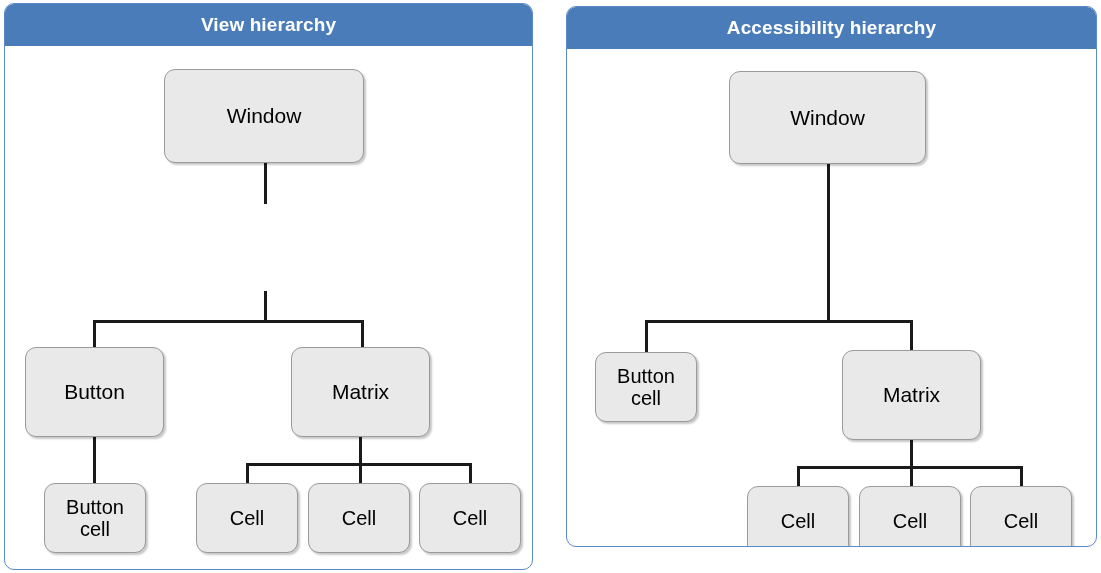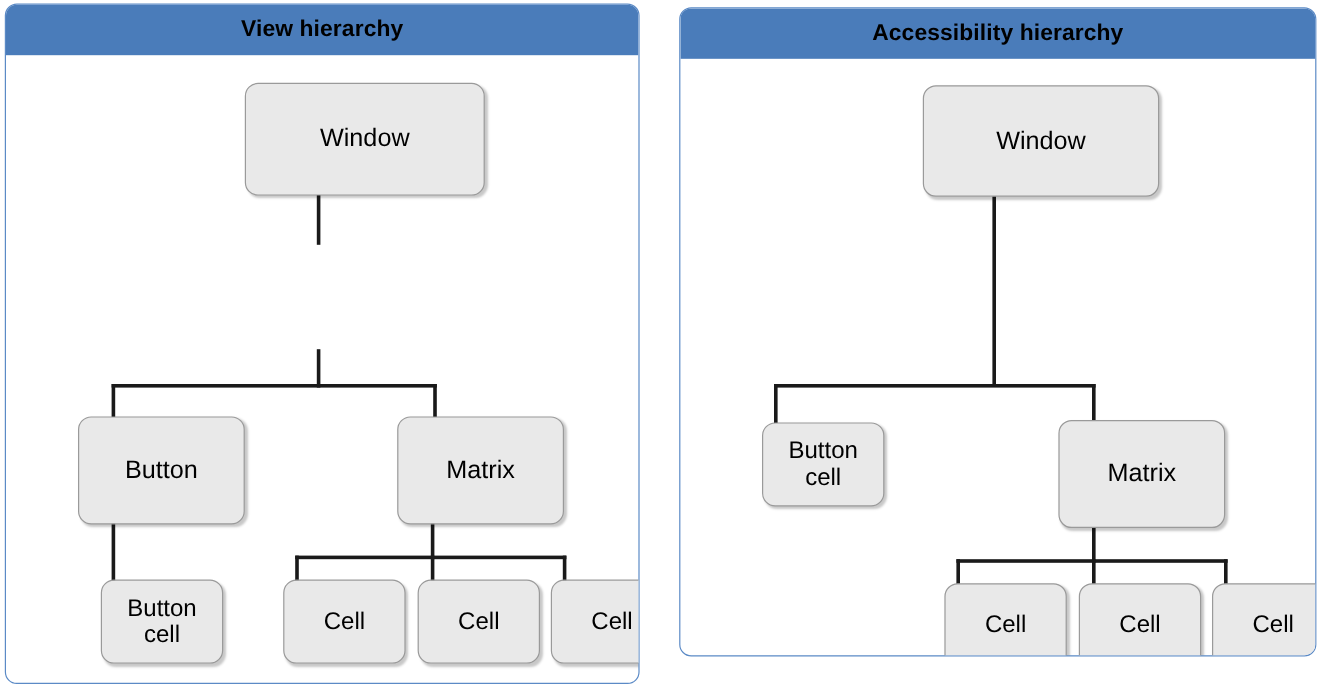--- a/index.html
+++ b/index.html
@@ -20,21 +20,21 @@
     border-radius:10px;
     background:#ffffff;
     overflow:hidden;
   }
   .panel-header{
     position:absolute;
     left:0;top:0;
     height:42px;
     width:100%;
     background:#4a7cba;
-    color:#000000;
+    color:#ffffff;
     font-size:19px;
     font-weight:bold;
     display:flex;
     align-items:center;
     justify-content:center;
     letter-spacing:.1px;
   }
   .panel-body{
     position:absolute;
     left:0;top:42px;
@@ -52,21 +52,20 @@
     box-shadow:2px 2px 2px rgba(0,0,0,0.22);
     display:flex;
     align-items:center;
     justify-content:center;
     text-align:center;
     color:#000000;
     font-size:21px;
     line-height:1.12;
     white-space:pre-line;
     z-index:2;
-    margin-left:40px;
   }
   .node.small{font-size:20px;}
 
   
   .edge{
     position:absolute;
     background:#1a1a1a;
     z-index:1;
   }
   .edge.v{width:3px;}

